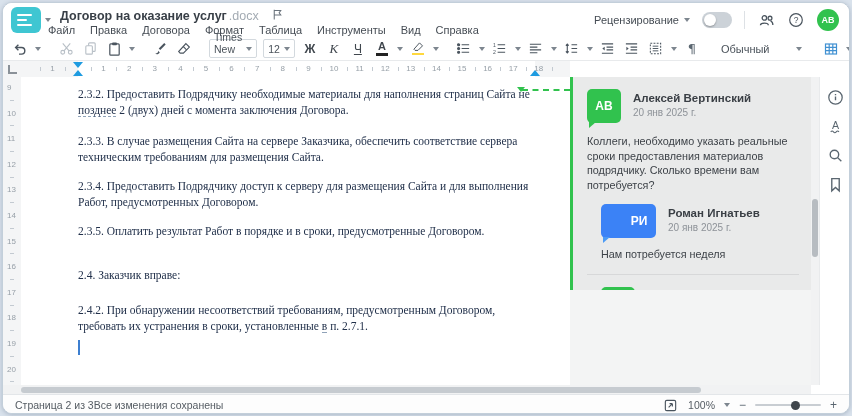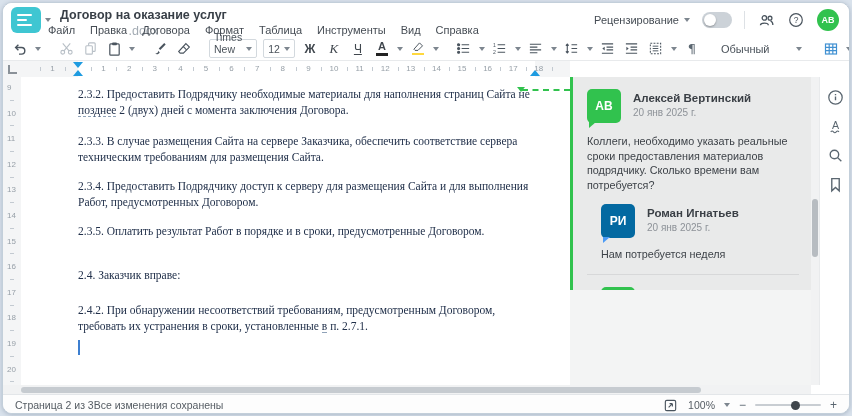--- a/index.html
+++ b/index.html
@@ -13,21 +13,21 @@
     box-shadow:0 1px 4px rgba(40,60,90,.25);overflow:hidden;box-sizing:border-box;
   }
   
   .header{position:absolute;left:0;top:0;width:100%;height:34px;background:#fff;}
   .logo{position:absolute;left:8px;top:4px;width:30px;height:26px;border-radius:6px;
     background:#3fc6d2;display:flex;flex-direction:column;justify-content:center;gap:3px;padding-left:6px;box-sizing:border-box;}
   .logo i{display:block;height:2px;background:#fff;border-radius:1px;}
   .logo i:nth-child(1){width:15px;}.logo i:nth-child(2){width:10px;}.logo i:nth-child(3){width:15px;}
   .caret{display:inline-block;width:0;height:0;border-left:3.5px solid transparent;border-right:3.5px solid transparent;border-top:4px solid #7d868f;vertical-align:middle;}
   .logo-caret{position:absolute;left:42px;top:15px;}
-  .titlerow{position:absolute;left:57px;top:5px;font-size:12.5px;display:flex;align-items:center;gap:2px;flex-direction:column;}
+  .titlerow{position:absolute;left:57px;top:5px;font-size:12.5px;display:flex;align-items:center;gap:2px;}
   .doc-title{font-weight:bold;color:#383f47;}
   .doc-ext{color:#a3abb3;}
   .flag{margin-left:10px;}
   .menurow{position:absolute;left:45px;top:21px;display:flex;gap:15px;font-size:11px;color:#454c54;}
   .menu-item{cursor:default;}
   .hdr-right{position:absolute;right:10px;top:0;height:34px;display:flex;align-items:center;gap:12px;}
   .review{font-size:11px;color:#454c54;display:flex;align-items:center;gap:5px;}
   .toggle{width:30px;height:16px;border-radius:8px;background:#ccd2d8;position:relative;}
   .toggle .knob{position:absolute;left:2px;top:2px;width:12px;height:12px;border-radius:50%;background:#fff;box-shadow:0 1px 2px rgba(0,0,0,.3);}
   .vdiv{width:1px;height:18px;background:#dde1e5;}
@@ -395,21 +395,21 @@
             </div>
             <div class="c-meta">
               <div class="c-name">Алексей Вертинский</div>
               <div class="c-date">20 янв 2025 г.</div>
             </div>
           </div>
           <div class="c-body">Коллеги, необходимо указать реальные сроки предоставления материалов подрядчику. Сколько времени вам потребуется?</div>
         </div>
         <div class="comment indent">
           <div class="c-head">
-            <div class="c-avatar" style="background: #0369a1; color: rgb(75, 155, 245);">
+            <div class="c-avatar" style="background: #3b82f6; color: rgb(75, 155, 245); padding-left: 21px;">
               <span style="color: rgb(255, 255, 255);">РИ</span>
               <i class="tail"></i>
             </div>
             <div class="c-meta">
               <div class="c-name">Роман Игнатьев</div>
               <div class="c-date">20 янв 2025 г.</div>
             </div>
           </div>
           <div class="c-body">Нам потребуется неделя</div>
         </div>

